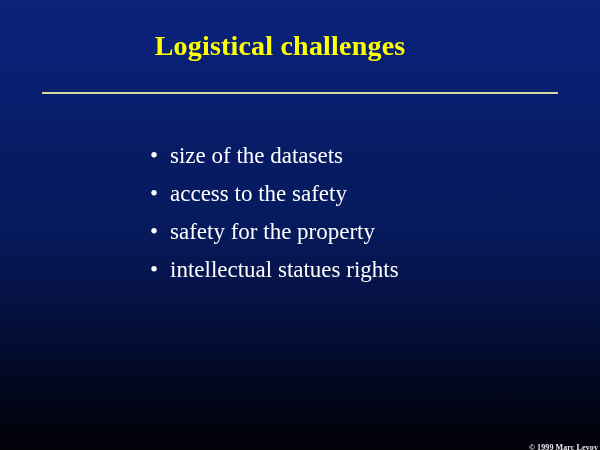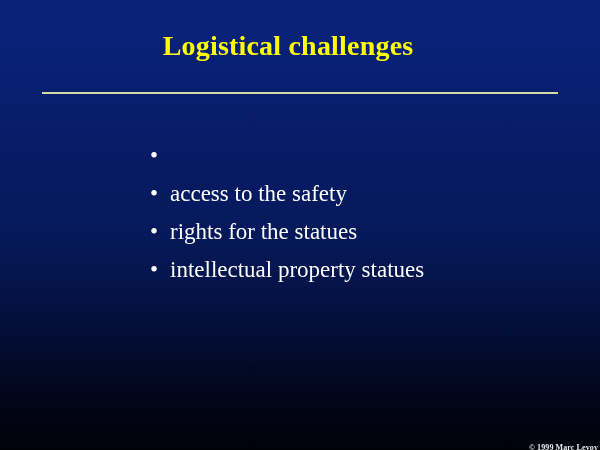--- a/index.html
+++ b/index.html
@@ -27,21 +27,21 @@
       #02061a 88%,
       #010108 100%
     );
     font-family: "Liberation Serif", "DejaVu Serif", serif;
     -webkit-font-smoothing: antialiased;
   }
 
   
   #slide-title {
     position: absolute;
-    left: 12px;
+    left: 4px;
     top: 29px;
     width: 552px;
     text-align: center;
     color: #ffff00;
     font-size: 28px;
     font-weight: bold;
     letter-spacing: 0.2px;
     line-height: 34px;
     white-space: nowrap;
   }
@@ -110,34 +110,35 @@
 <div id="slide">
 
   <div id="slide-title">Logistical challenges</div>
 
   <div id="title-rule"></div>
 
   <ul id="bullet-list">
 
     <li class="bullet-item">
       <span class="bullet-marker">•</span>
+      <span class="bullet-text">size of the datasets</span>
     </li>
 
     <li class="bullet-item">
       <span class="bullet-marker">•</span>
       <span class="bullet-text">access to the safety</span>
     </li>
 
     <li class="bullet-item">
       <span class="bullet-marker">•</span>
-      <span class="bullet-text">rights for the statues</span>
+      <span class="bullet-text">safety for the property</span>
     </li>
 
     <li class="bullet-item">
       <span class="bullet-marker">•</span>
-      <span class="bullet-text">intellectual property statues</span>
+      <span class="bullet-text">intellectual statues rights</span>
     </li>
 
   </ul>
 
   <div id="footer-copyright">© 1999 Marc Levoy</div>
 
 </div>
 
 </body></html>

